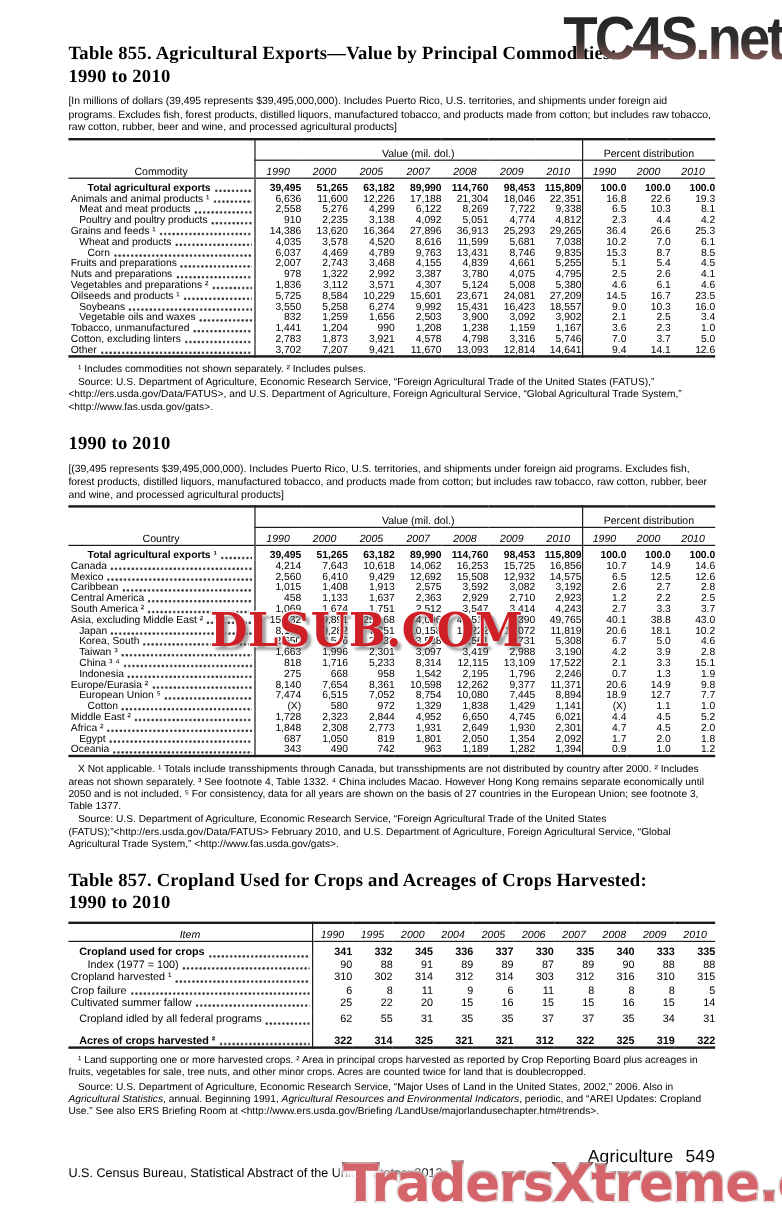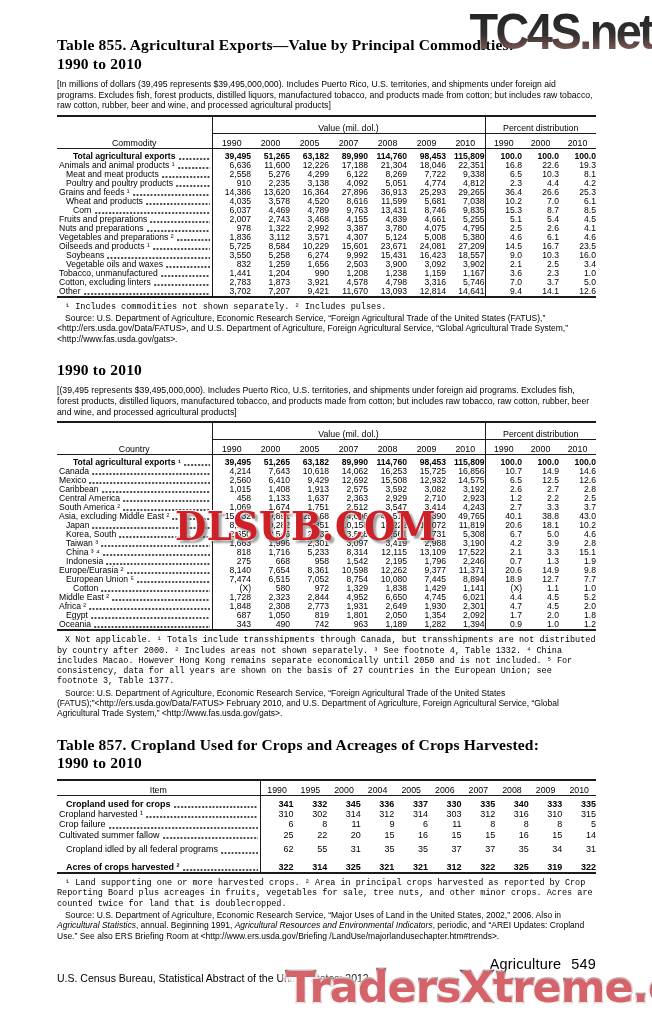--- a/index.html
+++ b/index.html
@@ -19,35 +19,35 @@
   .intro { font-size:8.7px; line-height:10.6px; margin:0 0 4px 0; }
   table.t {
     border-collapse:collapse; table-layout:fixed; width:539px;
     border-top:2px solid #1a1a1a; border-bottom:2px solid #1a1a1a;
   }
   table.t thead { border-bottom:1px solid #1a1a1a; }
   table.t td { padding:0; vertical-align:bottom; }
   .vr { border-right:1px solid #1a1a1a; }
   .stubh { text-align:center; font-size:8.8px; vertical-align:middle; }
   .gh { text-align:center; font-size:8.8px; height:16px; vertical-align:middle; border-bottom:1px solid #1a1a1a; }
-  .yh { text-align:center; font-size:8.8px; height:14px; vertical-align:middle; }
+  .yh { text-align:center; font-size:8.8px; height:14px; vertical-align:middle;font-style:italic; }
   .num { text-align:right; padding-right:7px; }
   .t855 .num, .t855 .lab, .t856 .num, .t856 .lab { font-size:8.6px; line-height:9px; }
   .t857 .num, .t857 .lab { font-size:9px; line-height:10.4px; }
   .b { font-weight:bold; }
   tr.tot td { padding-top:3px; }
   td.sp { height:4px; }
   .labwrap { display:flex; align-items:flex-end; overflow:hidden; }
   .labtxt { white-space:nowrap; }
   .lead {
     flex:1 1 auto; height:2px; min-width:4px; margin:0 2px 1px 3px;
     background-image:radial-gradient(circle at 1.2px 1px, #333 0.8px, transparent 1.2px);
     background-size:3.5px 2px; background-repeat:repeat-x;
   }
-  .fn { font-size:8.5px; line-height:10.3px; margin:4px 0 0 0; text-indent:8px;font-family:Liberation Mono, monospace; }
+  .fn { font-size:8.5px; line-height:10.3px; margin:4px 0 0 0; text-indent:8px; }
   .src { font-size:8.5px; line-height:10.3px; margin:1px 0 0 0; text-indent:8px; }
   .src em { font-style:italic; }
 
   .wm-top {
     position:absolute; top:2px; right:0; z-index:9; white-space:nowrap;
     font-family:"Liberation Sans", sans-serif; font-weight:800;
     font-size:46px; letter-spacing:-2.5px; transform:scale(1.02,1.1); transform-origin:top right;
     color:#4a3a38;
     background:linear-gradient(180deg,#262626 25%,#343030 55%,#8a5f5a 85%,#97665f 100%);
     -webkit-background-clip:text; background-clip:text; -webkit-text-fill-color:transparent;
@@ -855,20 +855,38 @@
               <td class="num b">337</td>
               <td class="num b">330</td>
               <td class="num b">335</td>
               <td class="num b">340</td>
               <td class="num b">333</td>
               <td class="num b">335</td>
             </tr>
             <tr>
               <td class="lab vr">
                 <div class="labwrap">
+                  <span class="labtxt" style="padding-left: 16px;">Index (1977 = 100)</span>
+                  <span class="lead"></span>
+                </div>
+              </td>
+              <td class="num">90</td>
+              <td class="num">88</td>
+              <td class="num">91</td>
+              <td class="num">89</td>
+              <td class="num">89</td>
+              <td class="num">87</td>
+              <td class="num">89</td>
+              <td class="num">90</td>
+              <td class="num">88</td>
+              <td class="num">88</td>
+            </tr>
+            <tr>
+              <td class="lab vr">
+                <div class="labwrap">
                   <span class="labtxt" style="padding-left: 2px;">Cropland harvested ¹</span>
                   <span class="lead"></span>
                 </div>
               </td>
               <td class="num">310</td>
               <td class="num">302</td>
               <td class="num">314</td>
               <td class="num">312</td>
               <td class="num">314</td>
               <td class="num">303</td>

